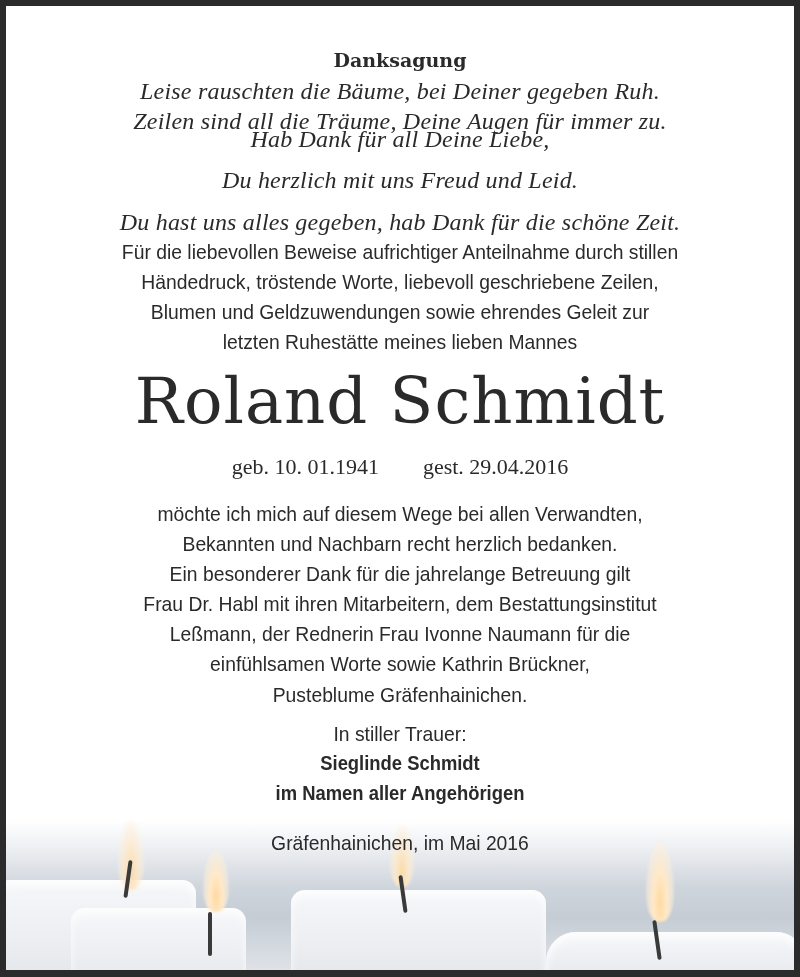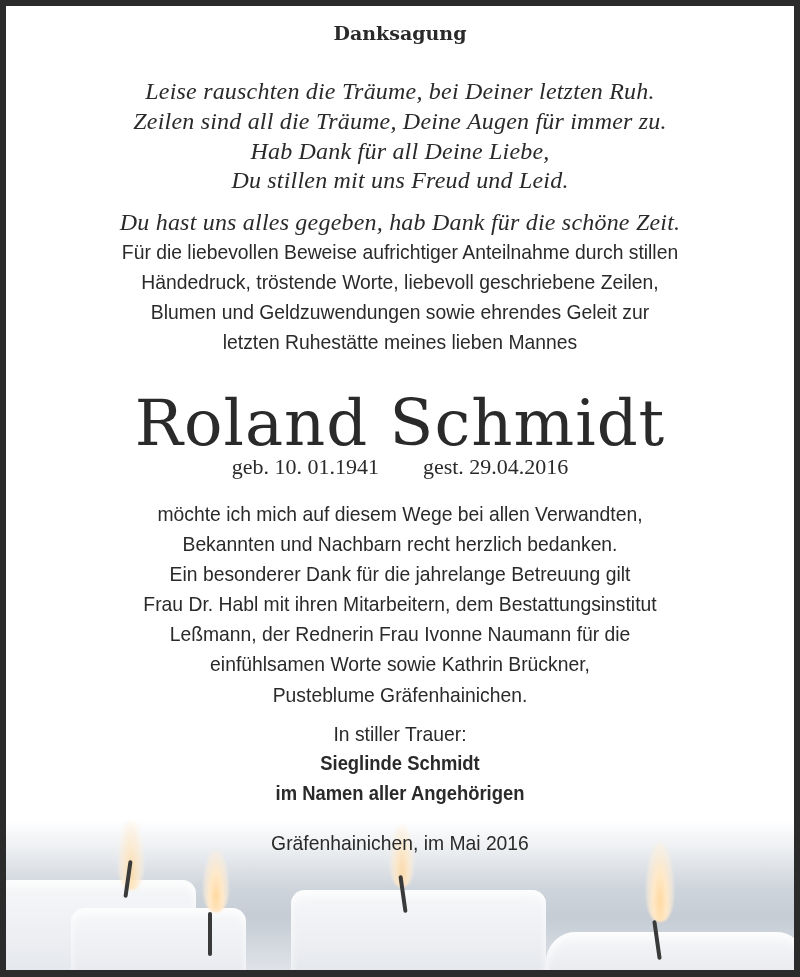--- a/index.html
+++ b/index.html
@@ -95,34 +95,34 @@
     <div class="candle-body" style="left:285px; top:70px; width:255px; height:90px;"></div>
     <div class="flame" style="left:384px; top:5px; width:24px; height:62px; opacity:0.85;"></div>
     <div class="wick" style="left:395px; top:55px; height:38px; transform:rotate(-8deg);"></div>
 
     <div class="candle-body" style="left:540px; top:112px; width:260px; height:50px; border-radius:30px 30px 0 0;"></div>
     <div class="flame" style="left:640px; top:22px; width:28px; height:80px;"></div>
     <div class="wick" style="left:649px; top:100px; height:40px; transform:rotate(-8deg);"></div>
   </div>
 
   <div class="content">
-    <div class="line title" style="top:16px;">Danksagung</div>
+    <div class="line title" style="top:43px;">Danksagung</div>
 
-    <div class="line poem" style="top:72px;">Leise rauschten die Träume, bei Deiner letzten Ruh.</div>
+    <div class="line poem" style="top:72px;">Leise rauschten die Bäume, bei Deiner gegeben Ruh.</div>
     <div class="line poem" style="top:102px;">Zeilen sind all die Träume, Deine Augen für immer zu.</div>
-    <div class="line poem" style="top:132px;">Hab Dank für all Deine Liebe,</div>
-    <div class="line poem" style="top:161px;">Du stillen mit uns Freud und Leid.</div>
+    <div class="line poem" style="top:120px;">Hab Dank für all Deine Liebe,</div>
+    <div class="line poem" style="top:161px;">Du herzlich mit uns Freud und Leid.</div>
     <div class="line poem" style="top:203px;">Du hast uns alles gegeben, hab Dank für die schöne Zeit.</div>
 
     <div class="line body-text" style="top:234px;">Für die liebevollen Beweise aufrichtiger Anteilnahme durch stillen</div>
     <div class="line body-text" style="top:264px;">Händedruck, tröstende Worte, liebevoll geschriebene Zeilen,</div>
     <div class="line body-text" style="top:294px;">Blumen und Geldzuwendungen sowie ehrendes Geleit zur</div>
     <div class="line body-text" style="top:324px;">letzten Ruhestätte meines lieben Mannes</div>
 
-    <div class="line name" style="top:380px;">Roland Schmidt</div>
+    <div class="line name" style="top:358px;">Roland Schmidt</div>
 
     <div class="line dates" style="top:448px;">
       <span>geb. 10. 01.1941</span><span>gest. 29.04.2016</span>
     </div>
 
     <div class="line body-text" style="top:496px;">möchte ich mich auf diesem Wege bei allen Verwandten,</div>
     <div class="line body-text" style="top:526px;">Bekannten und Nachbarn recht herzlich bedanken.</div>
     <div class="line body-text" style="top:556px;">Ein besonderer Dank für die jahrelange Betreuung gilt</div>
     <div class="line body-text" style="top:586px;">Frau Dr. Habl mit ihren Mitarbeitern, dem Bestattungsinstitut</div>
     <div class="line body-text" style="top:616px;">Leßmann, der Rednerin Frau Ivonne Naumann für die</div>

